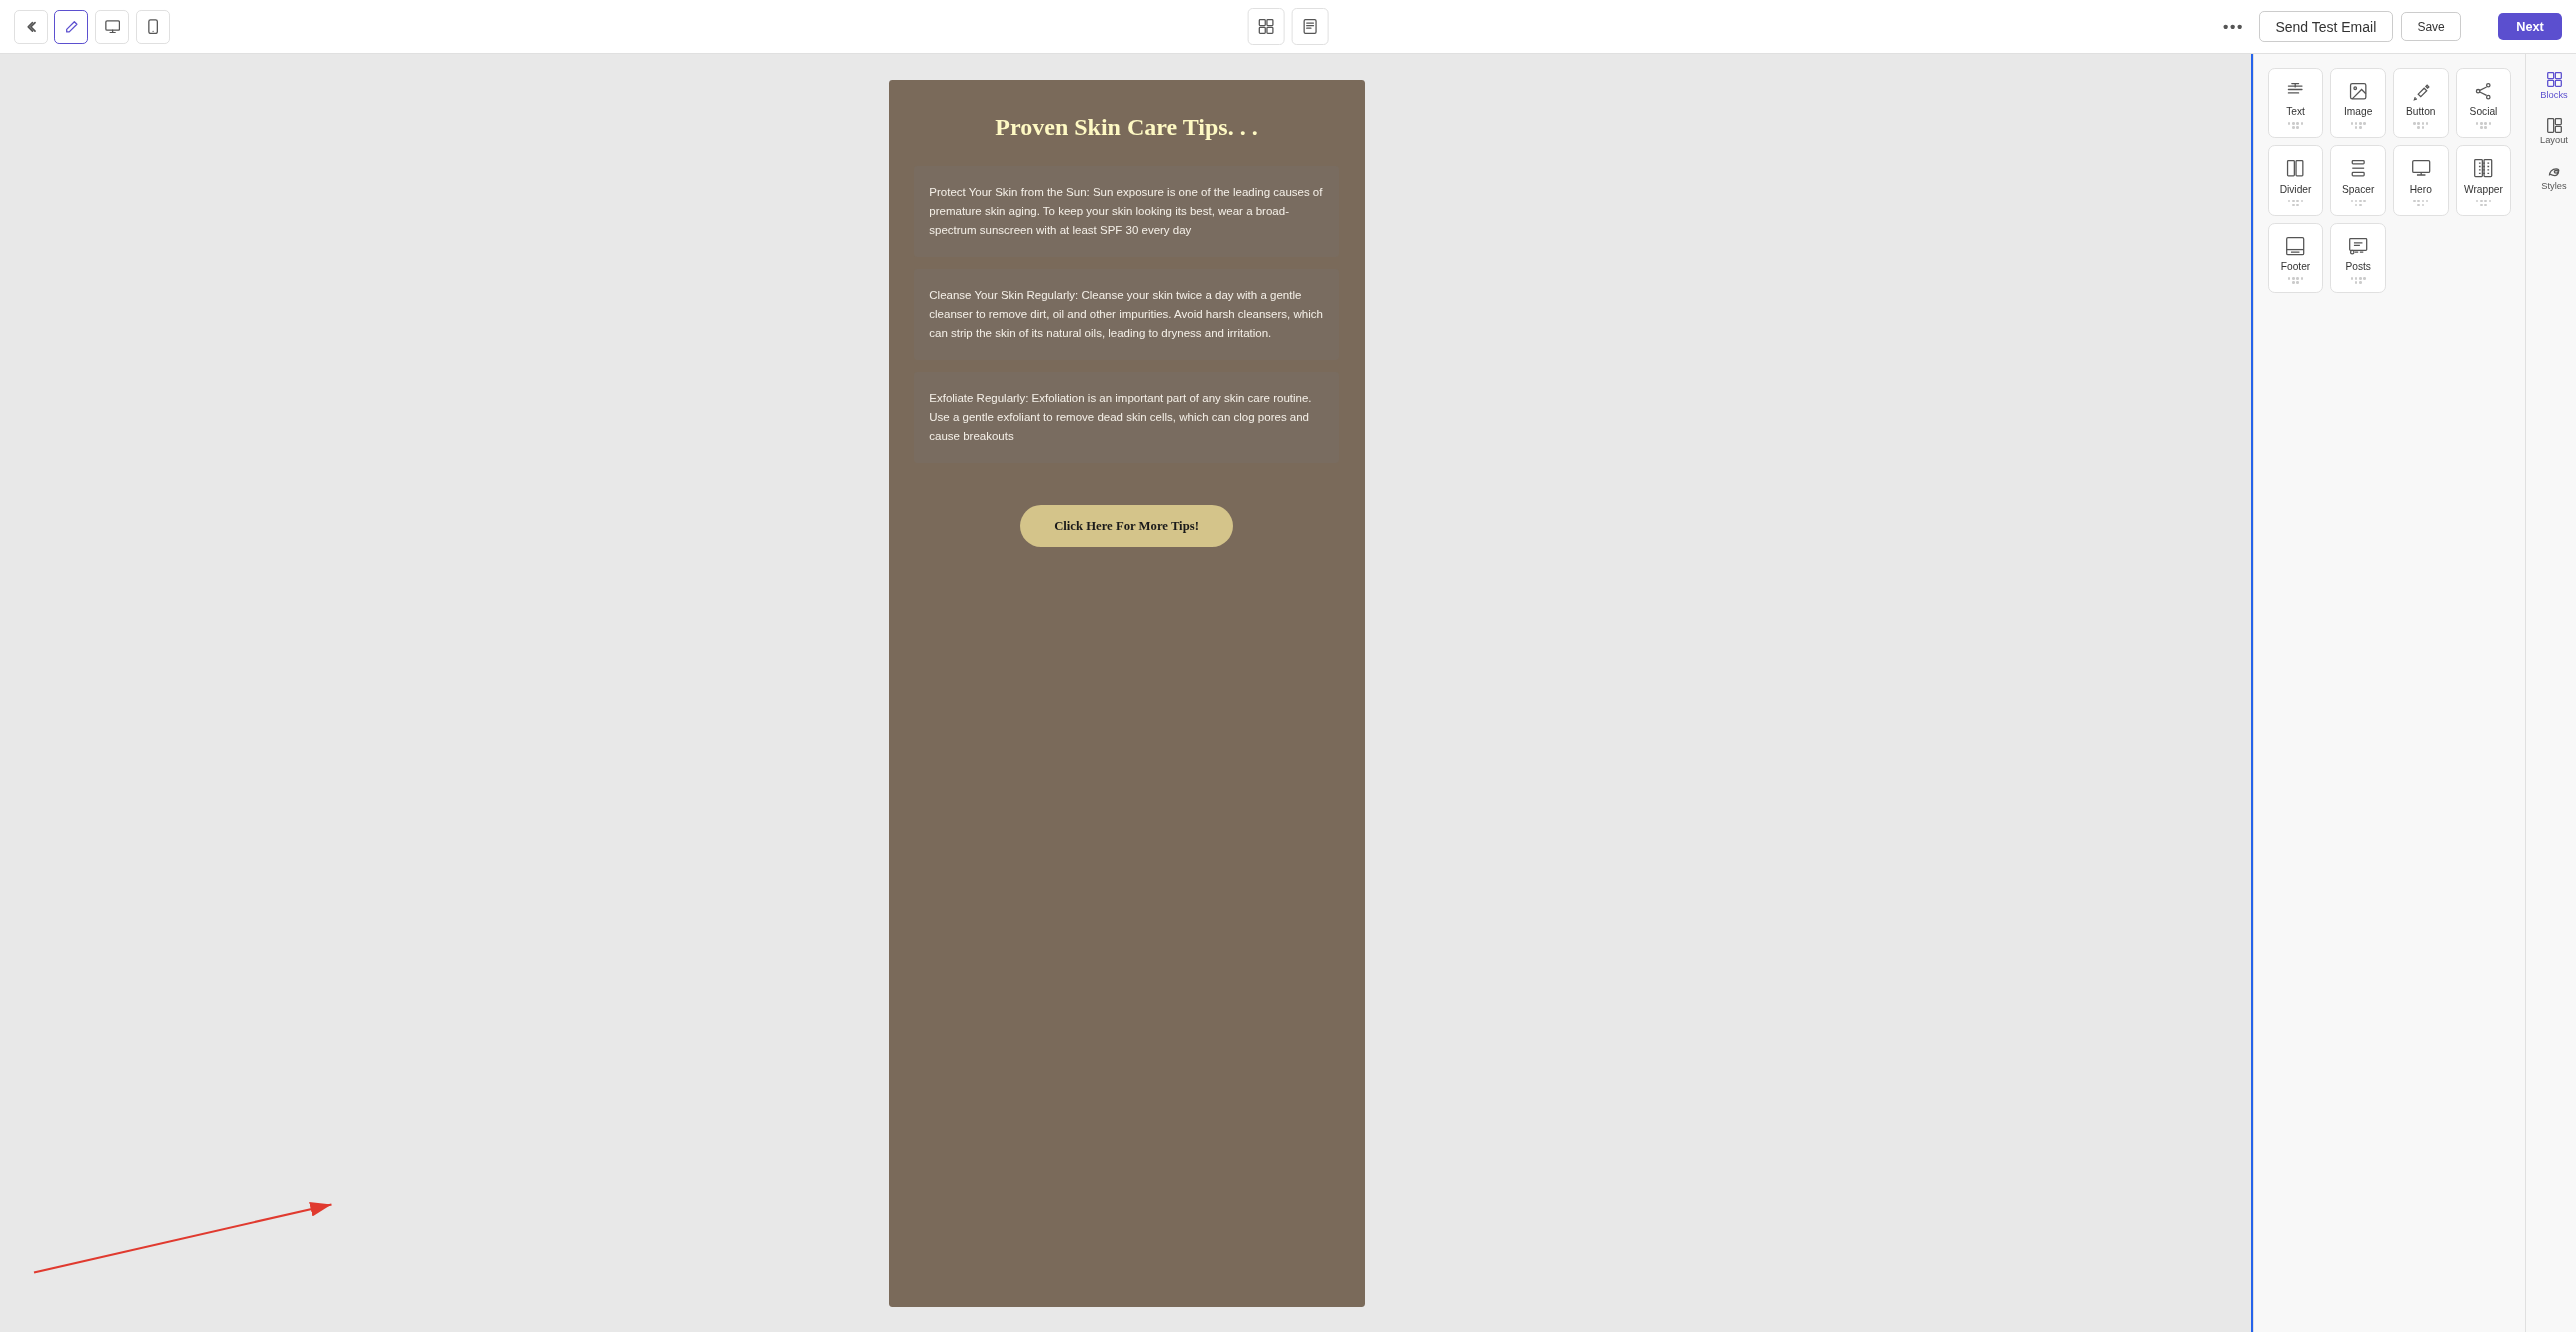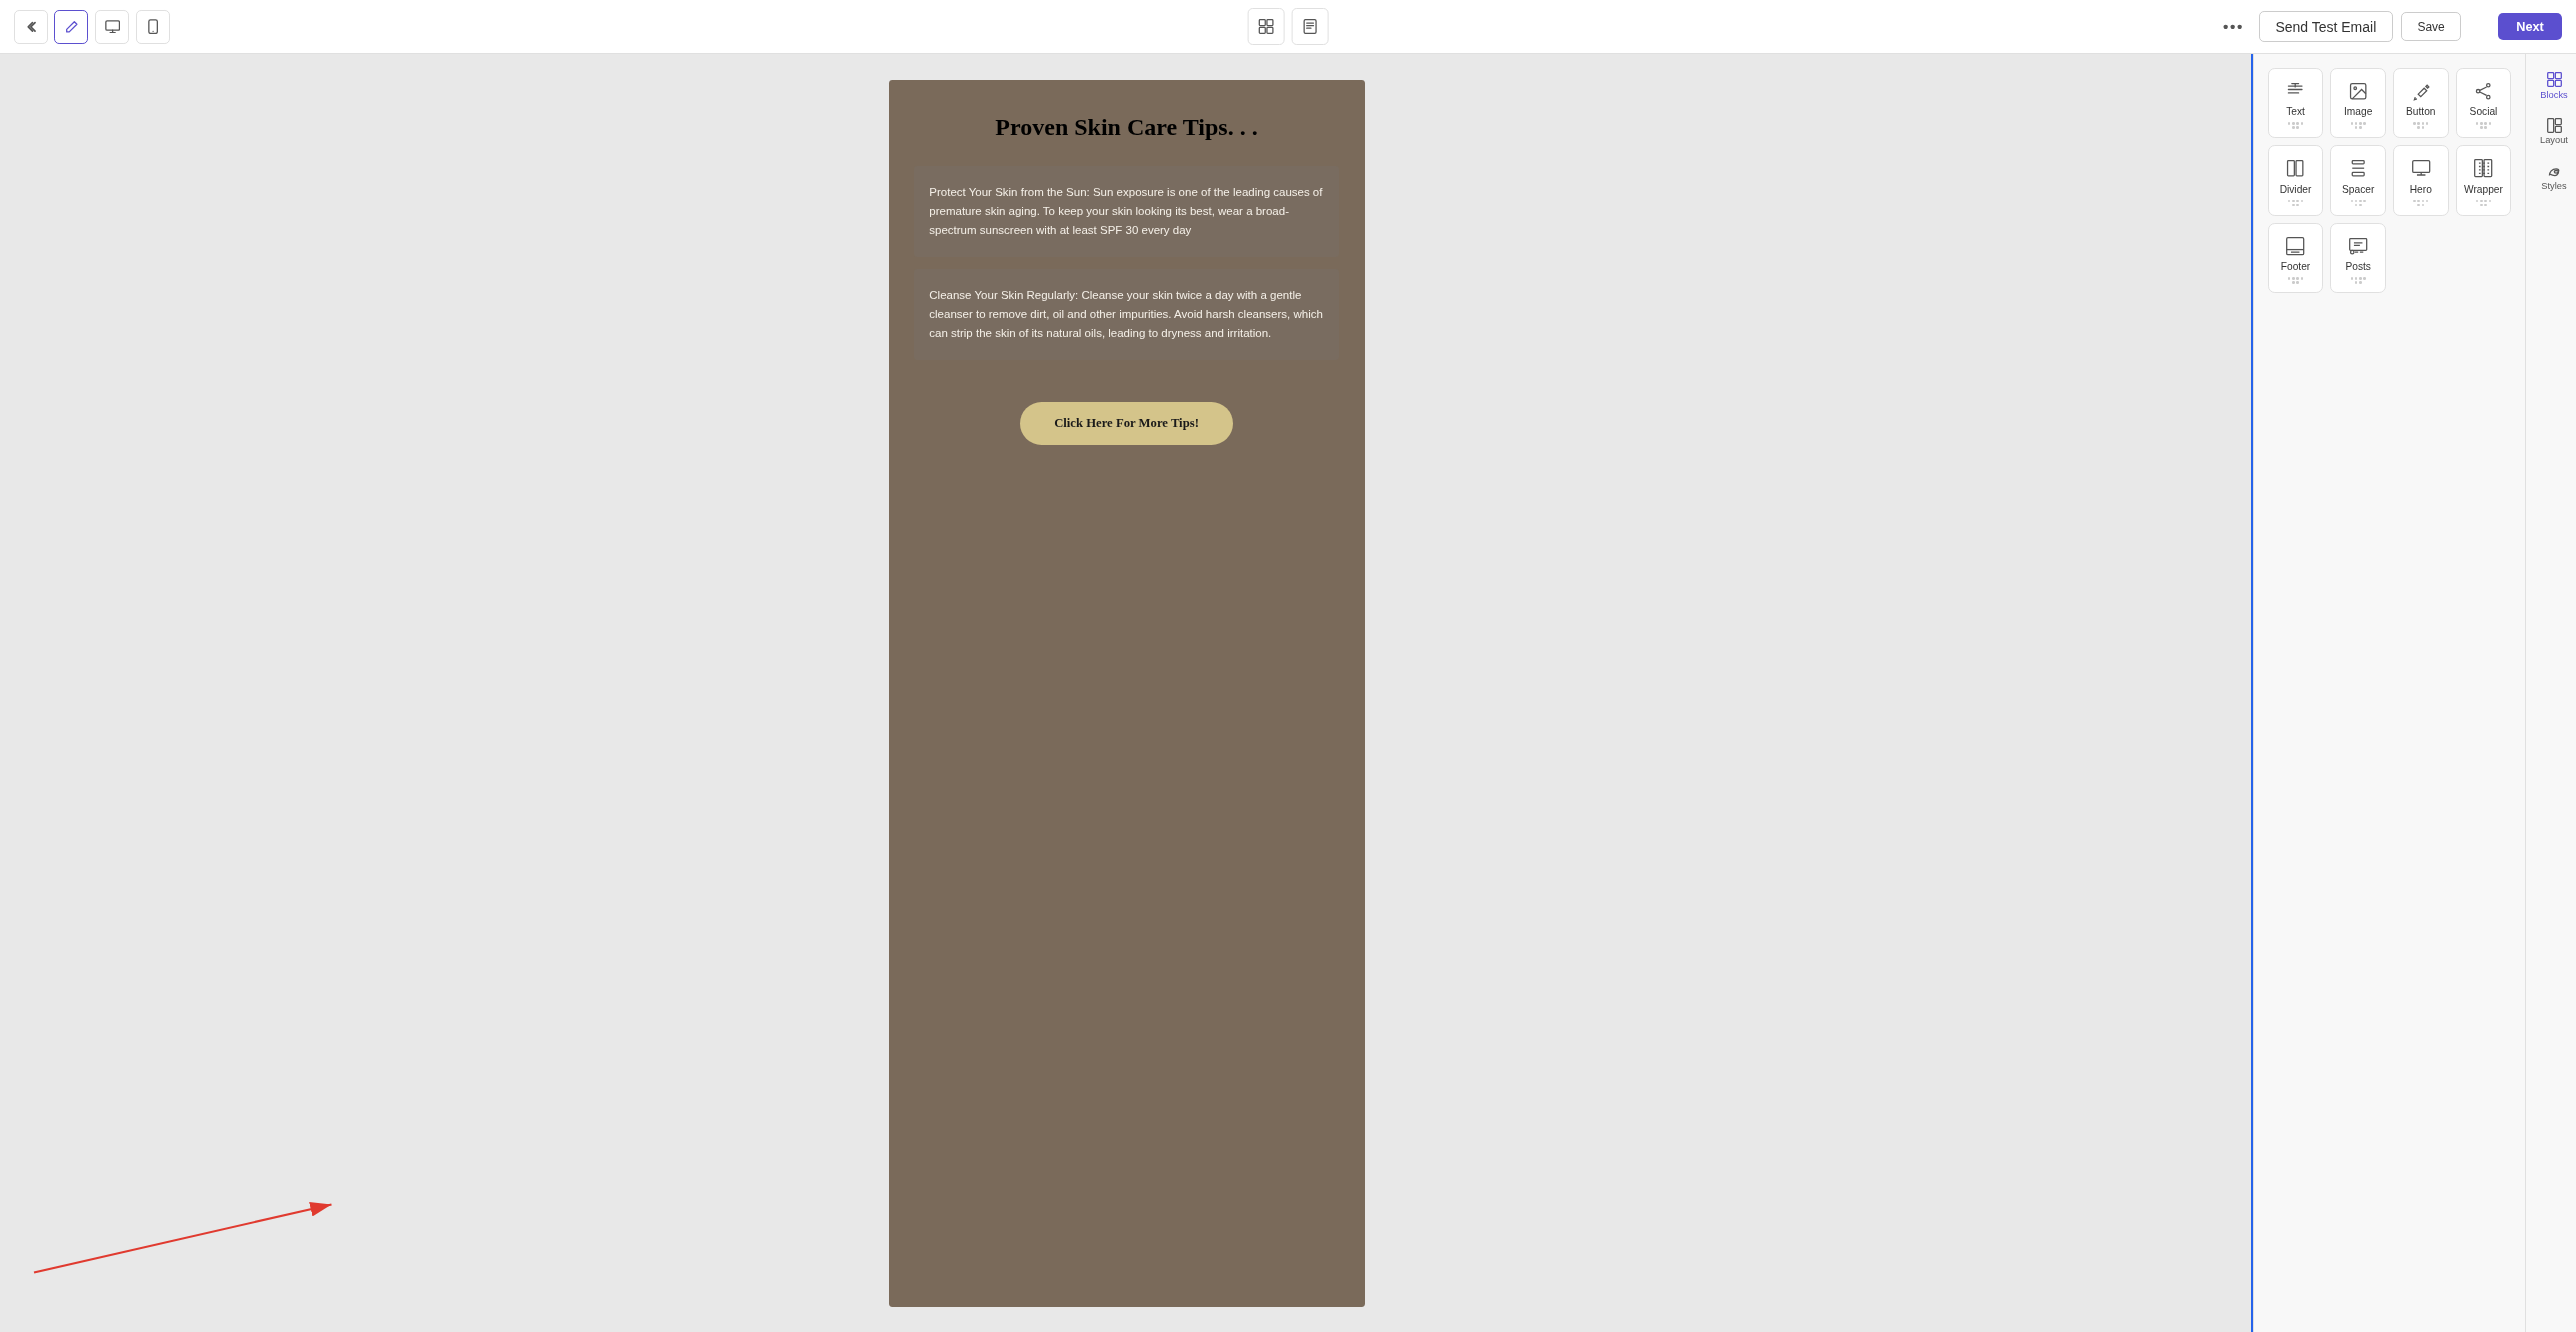--- a/index.html
+++ b/index.html
@@ -101,21 +101,21 @@
       border-radius: 3.4px;
       overflow: hidden;
       position: relative;
     }
 
     .email-header {
       padding: 34px 25.5px 25.5px;
       text-align: center;
     }
     .email-title {
-      color: #000000;
+      color: #fef9c3;
       font-size: 24px;
       font-weight: 700;
       font-family: Georgia, serif;
     }
 
     .email-content {
       padding: 0 25.5px 25.5px;
       display: flex;
       flex-direction: column;
       gap: 12px;
@@ -298,20 +298,23 @@
         <h1 class="email-title">Proven Skin Care Tips. . .</h1>
       </div>
 
       <div class="email-content">
         <div class="tip-card">
           <span>Protect Your Skin from the Sun: Sun exposure is one of the leading causes of premature skin aging. To keep your skin looking its best, wear a broad-spectrum sunscreen with at least SPF 30 every day</span>
         </div>
         <div class="tip-card">
           <span>Cleanse Your Skin Regularly: Cleanse your skin twice a day with a gentle cleanser to remove dirt, oil and other impurities. Avoid harsh cleansers, which can strip the skin of its natural oils, leading to dryness and irritation.</span>
         </div>
+        <div class="tip-card">
+          <span>Exfoliate Regularly: Exfoliation is an important part of any skin care routine. Use a gentle exfoliant to remove dead skin cells, which can clog pores and cause breakouts</span>
+        </div>
       </div>
 
       <div class="email-cta">
         <button class="cta-button">Click Here For More Tips!</button>
       </div>
     </div>
 
     <svg style="position:absolute;bottom:51px;left:17px;pointer-events:none;" width="374" height="102" viewBox="0 0 440 120">
       <defs>
         <marker id="arrowhead" markerWidth="10" markerHeight="7" refX="10" refY="3.5" orient="auto">

